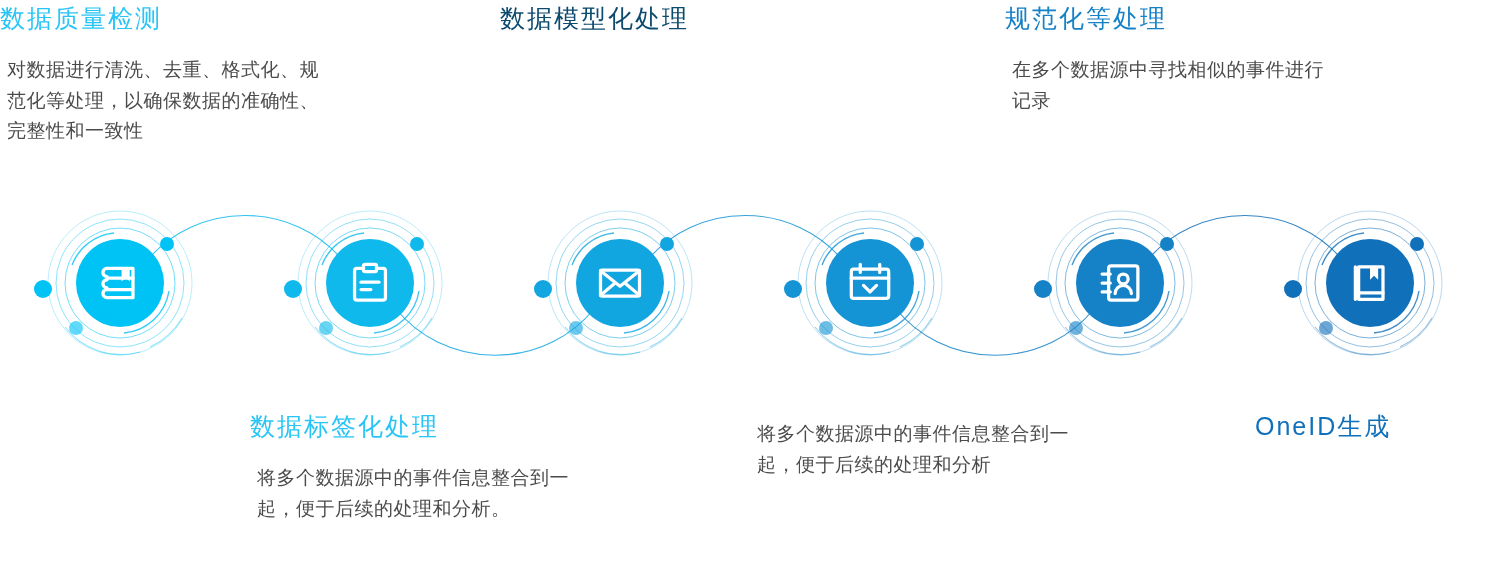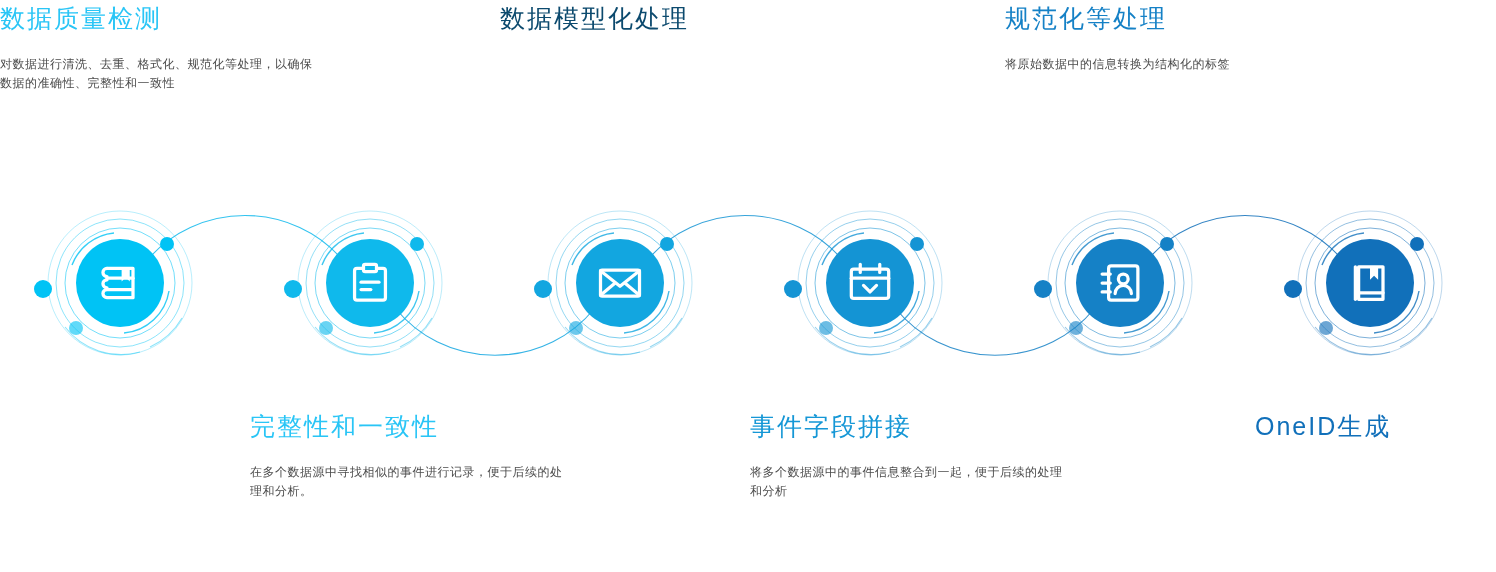--- a/index.html
+++ b/index.html
@@ -16,25 +16,25 @@
   .txtblock{position:absolute;width:330px;}
   .txtblock .title{
     font-size:25px;
     font-weight:normal;
     letter-spacing:2px;
     line-height:1.15;
     margin:0 0 22px 0;
     white-space:nowrap;
   }
   .txtblock .body{
-    font-size:12px;
+    font-size:19px;
     color:#4b4b4b;
     line-height:1.62;
     letter-spacing:0.5px;
-    margin:0;
+    margin:7px;
     width:318px;
   }
 
   .tb-top{top:4px;}
   .tb-bot{top:412px;}
 
   .tb1{left:0px;}
   .tb2{left:500px;}
   .tb3{left:1005px;}
   .tb4{left:250px;}
@@ -218,30 +218,29 @@
     <h2 class="title" style="color: rgb(41, 197, 246);">数据质量检测</h2>
     <p class="body">对数据进行清洗、去重、格式化、规范化等处理，以确保数据的准确性、完整性和一致性</p>
   </div>
 
   <div class="txtblock tb-top tb2">
     <h2 class="title" style="color: #0c4a6e;">数据模型化处理</h2>
   </div>
 
   <div class="txtblock tb-top tb3">
     <h2 class="title" style="color: rgb(21, 129, 198);">规范化等处理</h2>
-    <p class="body">将原始数据中的信息转换为结构化的标签</p>
+    <p class="body">在多个数据源中寻找相似的事件进行记录</p>
   </div>
 
   <div class="txtblock tb-bot tb4">
-    <h2 class="title" style="color: rgb(41, 197, 246);">完整性和一致性</h2>
-    <p class="body">在多个数据源中寻找相似的事件进行记录，便于后续的处理和分析。</p>
+    <h2 class="title" style="color: rgb(41, 197, 246);">数据标签化处理</h2>
+    <p class="body">将多个数据源中的事件信息整合到一起，便于后续的处理和分析。</p>
   </div>
 
   <div class="txtblock tb-bot tb5">
-    <h2 class="title" style="color: rgb(21, 151, 214);">事件字段拼接</h2>
     <p class="body">将多个数据源中的事件信息整合到一起，便于后续的处理和分析</p>
   </div>
 
   <div class="txtblock tb-bot tb6">
     <h2 class="title" style="color: rgb(17, 112, 186);">OneID生成</h2>
   </div>
 
 </div>
 
 </body></html>

